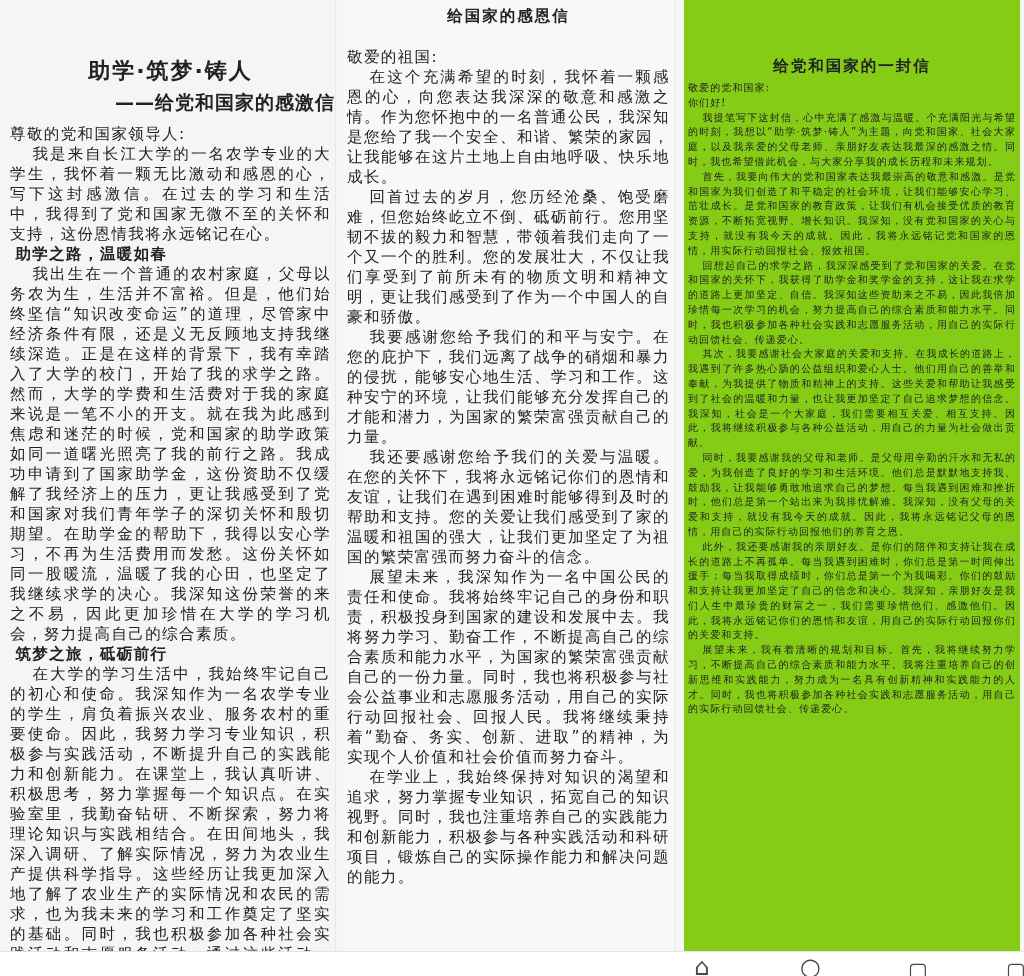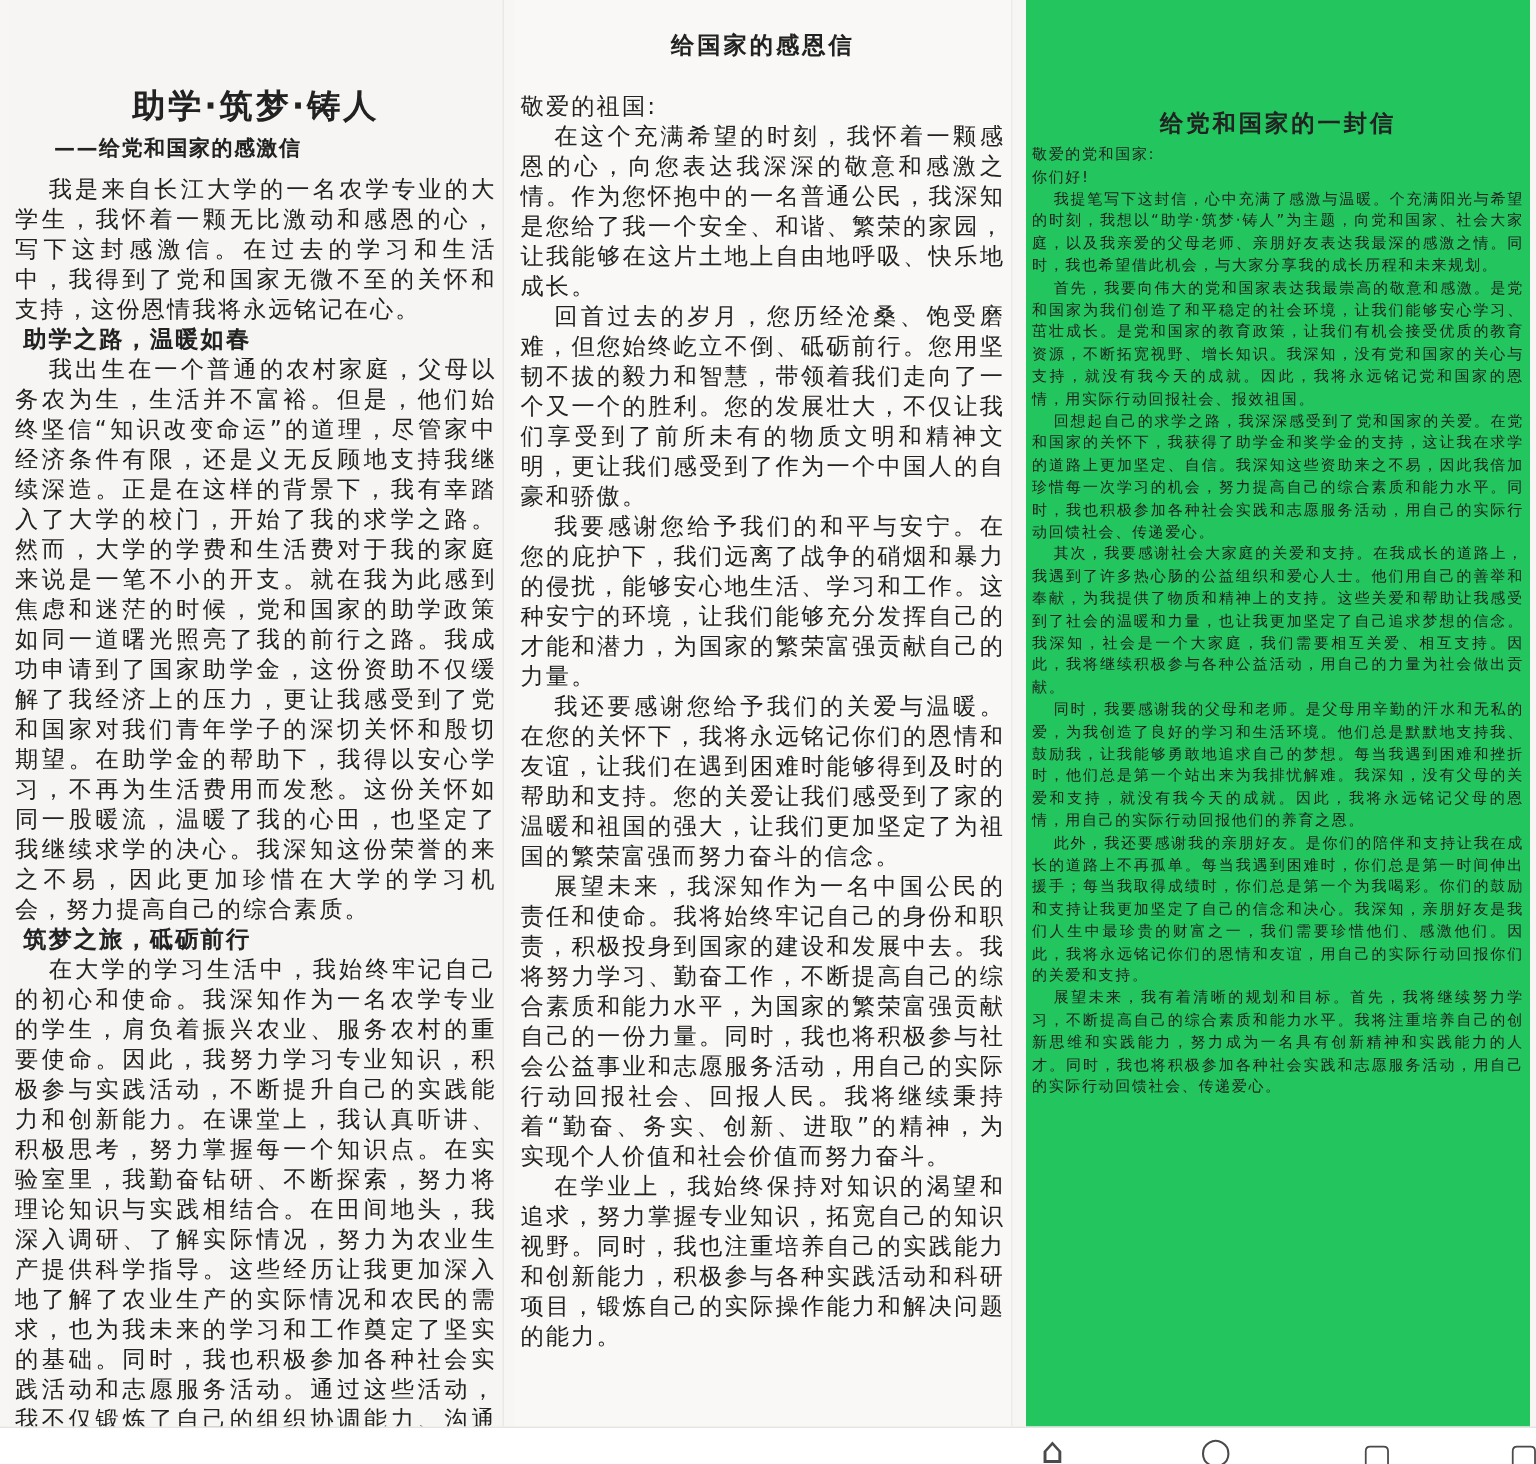--- a/index.html
+++ b/index.html
@@ -4,28 +4,28 @@
 <style>
   html,body{margin:0;padding:0;background:#e9e8e6;}
   .page{
     position:relative;width:1024px;height:976px;overflow:hidden;
     background:#f7f6f4;
     font-family:"DejaVu Sans",sans-serif;
     color:#222;
   }
   .col{position:absolute;top:0;height:976px;overflow:hidden;box-sizing:border-box;}
   .col-left{left:6px;width:330px;padding-top:56px;background:#f6f5f3;border-right:1px solid rgba(0,0,0,0.05);}
-  .col-middle{left:343px;width:332px;padding-top:20px;background:#f9f8f6;border-right:1px solid rgba(0,0,0,0.05);}
-  .col-right{left:684px;width:336px;padding-top:72px;background:#22c55e;}
+  .col-middle{left:343px;width:332px;padding-top:6px;background:#f9f8f6;border-right:1px solid rgba(0,0,0,0.05);}
+  .col-right{left:684px;width:336px;padding-top:56px;background:#84cc16;}
 
   .letter-title-big{
     font-size:22px;font-weight:700;text-align:center;margin:0 0 4px 0;letter-spacing:2px;
   }
   .letter-subtitle{
-    font-size:14px;font-weight:700;text-align:left;margin:0 0 8px 30px;letter-spacing:1px;
+    font-size:19px;font-weight:700;text-align:right;margin:0 0 8px 30px;letter-spacing:1px;
   }
   .letter-title-mid{
     font-size:15.5px;font-weight:700;text-align:center;margin:0 0 20px 0;letter-spacing:2px;
   }
   .letter-title-right{
     font-size:15.5px;font-weight:700;text-align:center;margin:0 0 4px 0;letter-spacing:2px;
   }
 
   .blocks{padding:0 4px;}
   .block{margin:0;text-align:justify;font-weight:400;}
@@ -51,20 +51,21 @@
 </style>
 </head>
 <body>
 
 <div class="page">
 
   <div class="col col-left">
     <h1 class="letter-title-big">助学·筑梦·铸人</h1>
     <div class="letter-subtitle">——给党和国家的感激信</div>
     <div class="blocks">
+        <p class="block salutation">尊敬的党和国家领导人:</p>
         <p class="block para">我是来自长江大学的一名农学专业的大学生，我怀着一颗无比激动和感恩的心，写下这封感激信。在过去的学习和生活中，我得到了党和国家无微不至的关怀和支持，这份恩情我将永远铭记在心。</p>
         <p class="block heading">助学之路，温暖如春</p>
         <p class="block para">我出生在一个普通的农村家庭，父母以务农为生，生活并不富裕。但是，他们始终坚信“知识改变命运”的道理，尽管家中经济条件有限，还是义无反顾地支持我继续深造。正是在这样的背景下，我有幸踏入了大学的校门，开始了我的求学之路。然而，大学的学费和生活费对于我的家庭来说是一笔不小的开支。就在我为此感到焦虑和迷茫的时候，党和国家的助学政策如同一道曙光照亮了我的前行之路。我成功申请到了国家助学金，这份资助不仅缓解了我经济上的压力，更让我感受到了党和国家对我们青年学子的深切关怀和殷切期望。在助学金的帮助下，我得以安心学习，不再为生活费用而发愁。这份关怀如同一股暖流，温暖了我的心田，也坚定了我继续求学的决心。我深知这份荣誉的来之不易，因此更加珍惜在大学的学习机会，努力提高自己的综合素质。</p>
         <p class="block heading">筑梦之旅，砥砺前行</p>
         <p class="block para">在大学的学习生活中，我始终牢记自己的初心和使命。我深知作为一名农学专业的学生，肩负着振兴农业、服务农村的重要使命。因此，我努力学习专业知识，积极参与实践活动，不断提升自己的实践能力和创新能力。在课堂上，我认真听讲、积极思考，努力掌握每一个知识点。在实验室里，我勤奋钻研、不断探索，努力将理论知识与实践相结合。在田间地头，我深入调研、了解实际情况，努力为农业生产提供科学指导。这些经历让我更加深入地了解了农业生产的实际情况和农民的需求，也为我未来的学习和工作奠定了坚实的基础。同时，我也积极参加各种社会实践活动和志愿服务活动。通过这些活动，我不仅锻炼了自己的组织协调能力、沟通能力和团队协作能力，还结交了许</p>
       </div>
   </div>
 
   <div class="col col-middle">
     <h2 class="letter-title-mid">给国家的感恩信</h2>

